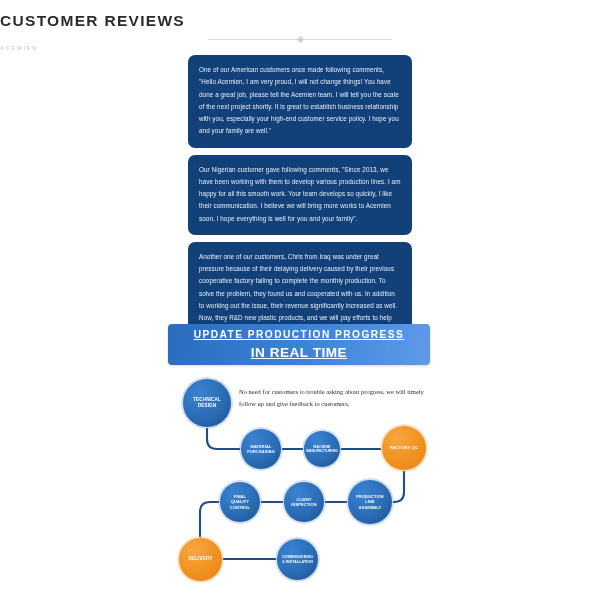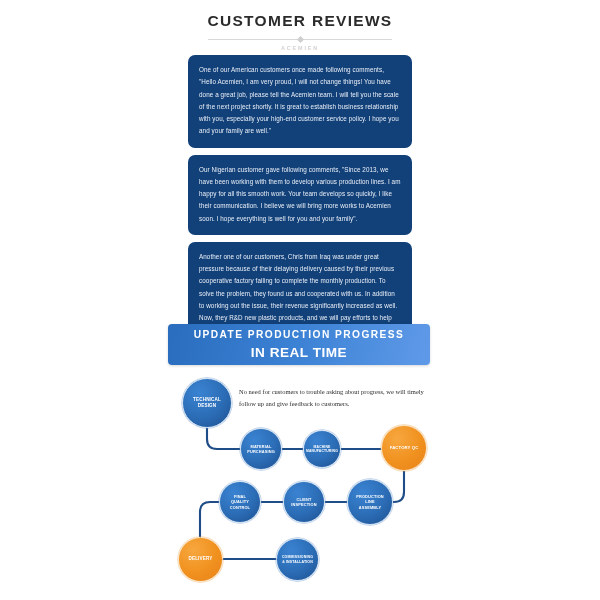--- a/index.html
+++ b/index.html
@@ -18,21 +18,21 @@
     height: 600px;
     background: #ffffff;
   }
 
   
   .header {
     position: absolute;
     top: 12px;
     left: 0;
     width: 600px;
-    text-align: center;
+    text-align: left;
   }
   .header-title {
     font-size: 15.5px;
     font-weight: bold;
     letter-spacing: 1.3px;
     color: #2b2b2b;
     font-family: "Liberation Sans", sans-serif;
   }
   .header-rule {
     position: relative;
@@ -87,20 +87,21 @@
     width: 262px;
     height: 41px;
     border-radius: 4px;
     background: linear-gradient(100deg, #2a6dbe 0%, #3b81d4 48%, #5f9ae8 100%);
     box-shadow: 0 1px 3px rgba(0,0,0,0.16);
     display: flex;
     flex-direction: column;
     align-items: center;
     justify-content: center;
     color: #ffffff;
+    text-decoration: underline;
   }
   .banner-line1 {
     font-size: 10.2px;
     font-weight: bold;
     letter-spacing: 1.45px;
   }
   .banner-line2 {
     font-size: 13.6px;
     font-weight: bold;
     letter-spacing: 0.5px;

